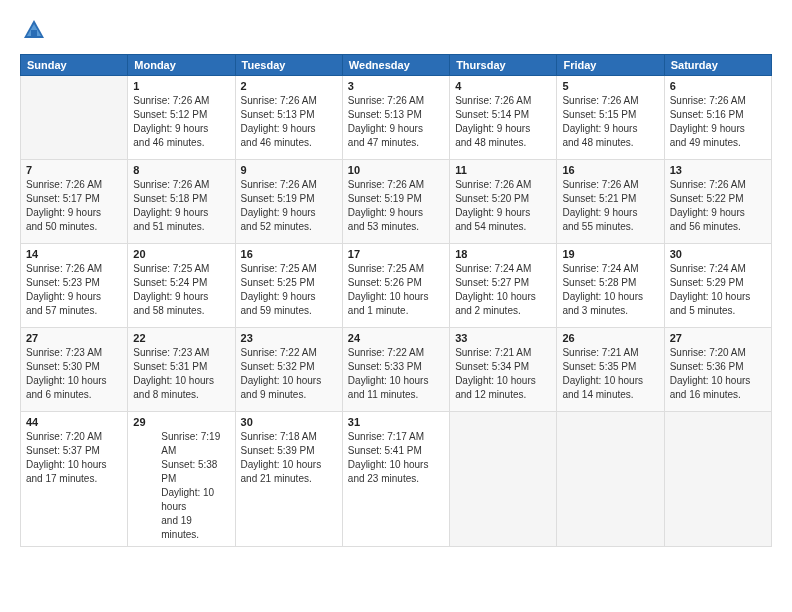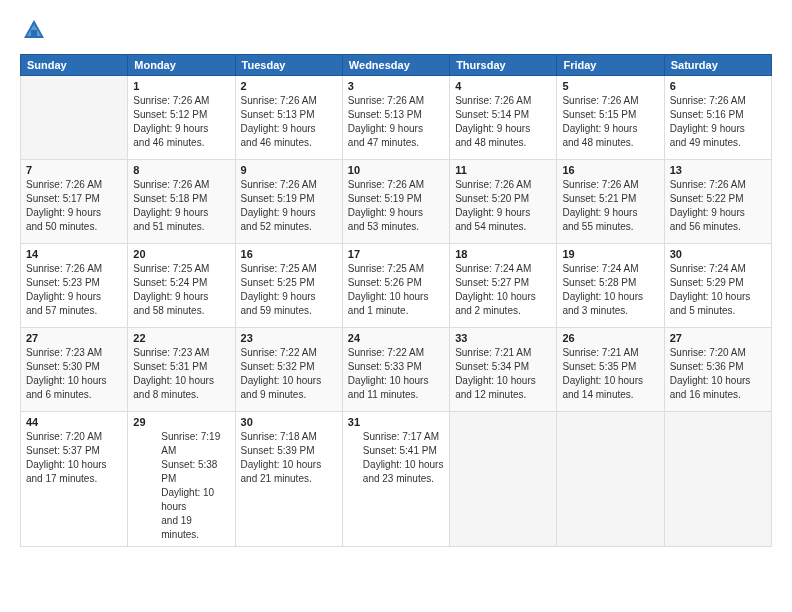--- a/index.html
+++ b/index.html
@@ -350,21 +350,21 @@
           </td>
           <td>
             <span class="day-number">30</span>
             <div class="day-info" style="white-space: pre-line;">Sunrise: 7:18 AM
 Sunset: 5:39 PM
 Daylight: 10 hours
 and 21 minutes.</div>
           </td>
           <td>
             <span class="day-number">31</span>
-            <div class="day-info" style="white-space: pre-line; margin-left: 15px;">Sunrise: 7:17 AM
+            <div class="day-info" style="white-space: pre-line;">Sunrise: 7:17 AM
 Sunset: 5:41 PM
 Daylight: 10 hours
 and 23 minutes.</div>
           </td>
           <td class="empty-cell"></td>
           <td class="empty-cell"></td>
           <td class="empty-cell"></td>
         </tr>
       </tbody>
   </table>

